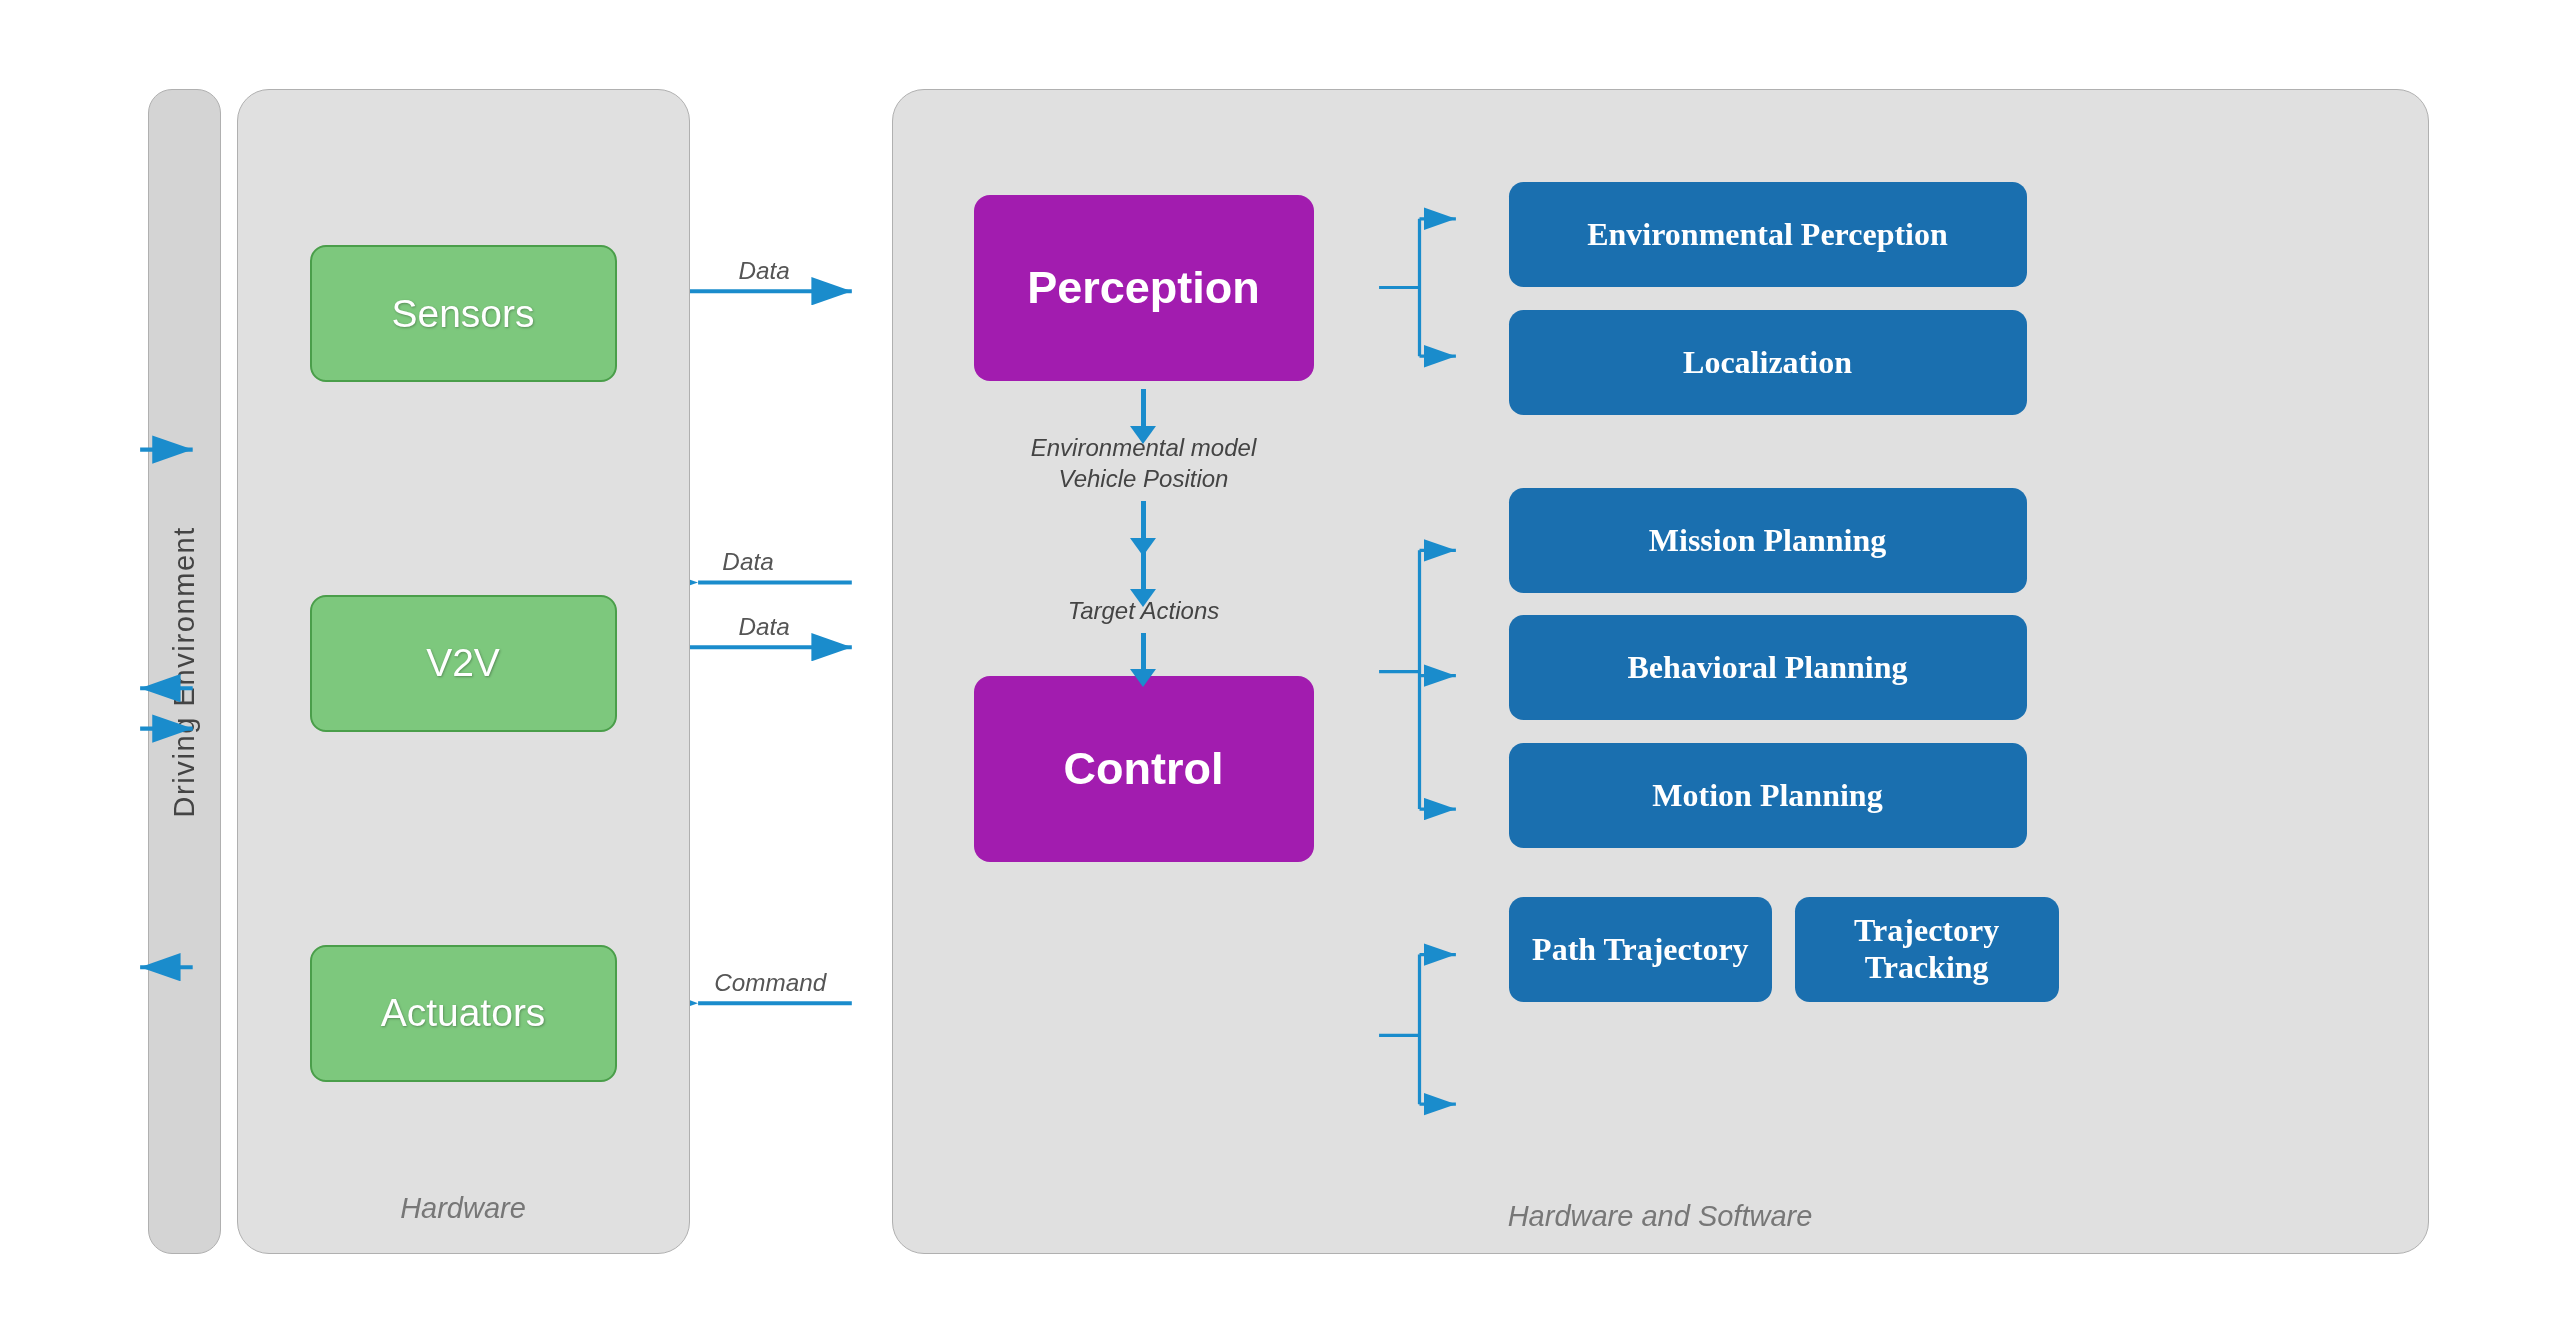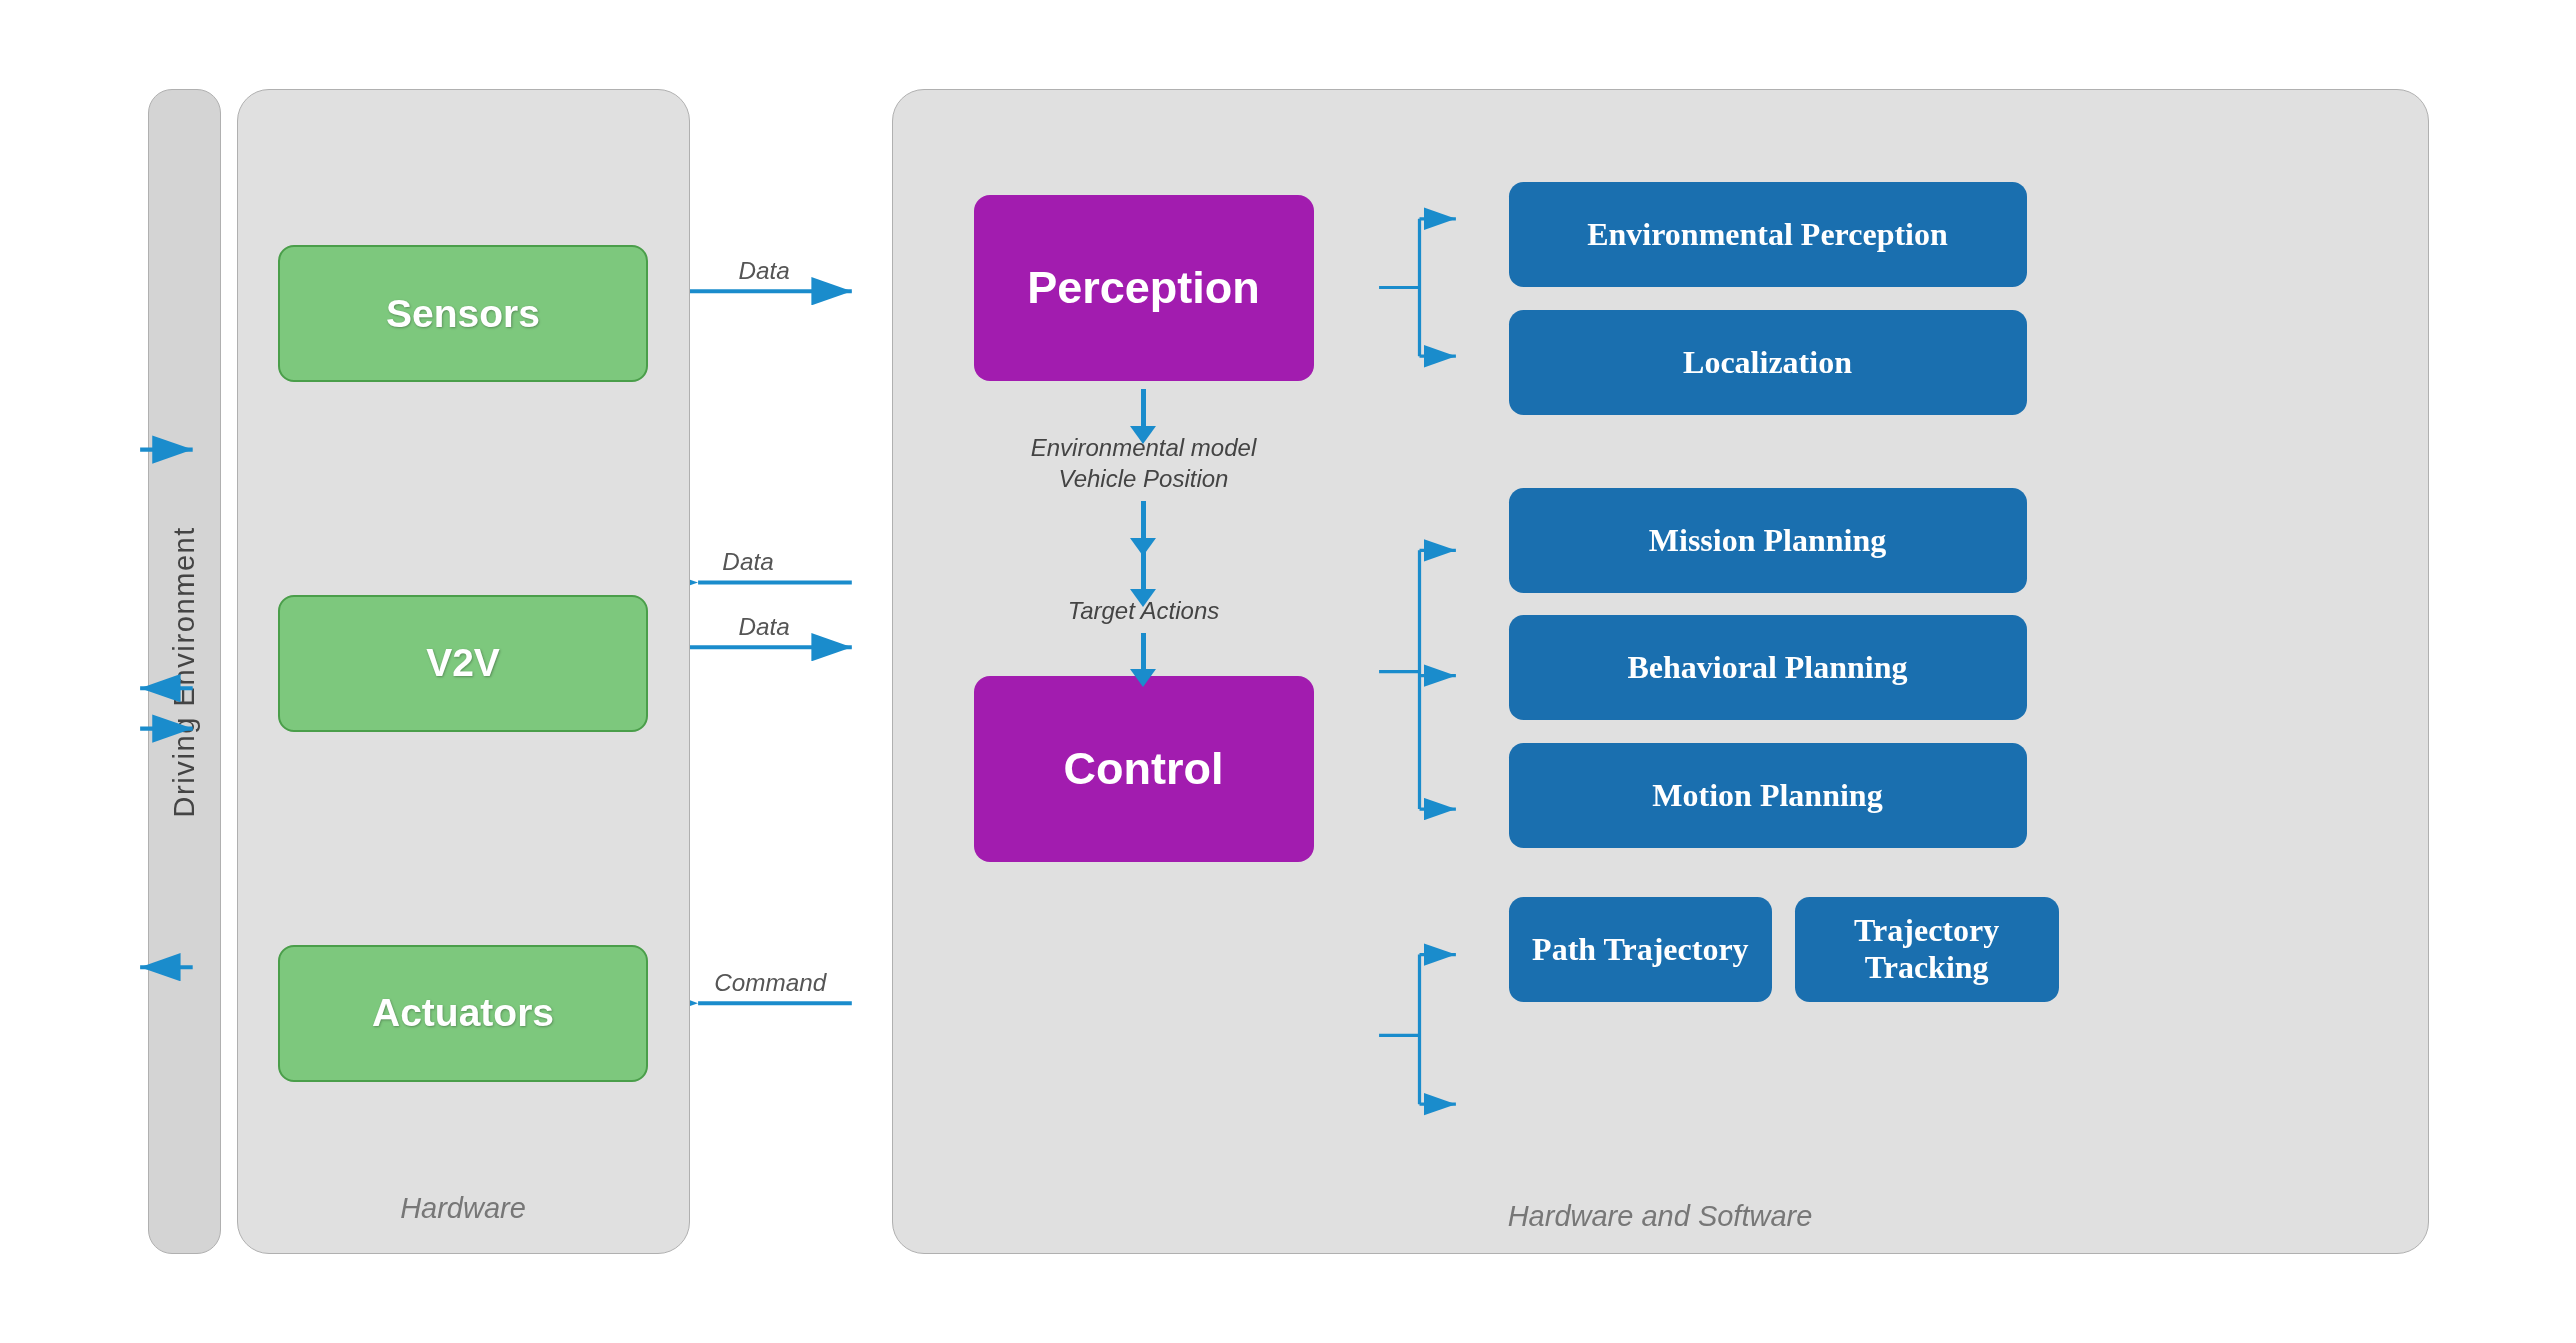--- a/index.html
+++ b/index.html
@@ -66,27 +66,27 @@
       left: 50%;
       transform: translateX(-50%);
       font-size: 29px;
       color: #777;
       font-style: italic;
     }
     .green-box {
       background: #7dc87d;
       border: 2.4px solid #4a9e4a;
       border-radius: 16px;
-      width: 370px;
+      width: 307px;
       height: 137px;
       display: flex;
       align-items: center;
       justify-content: center;
       font-size: 39px;
-      font-weight: bold;
+      font-weight: normal;
       color: #fff;
       text-shadow: 0.8px 0.8px 2.4px rgba(0,0,0,0.3);
     }
 
     
     .hw-sw-panel {
       width: 1537px;
       height: 1165px;
       background: #e0e0e0;
       border-radius: 32px;

